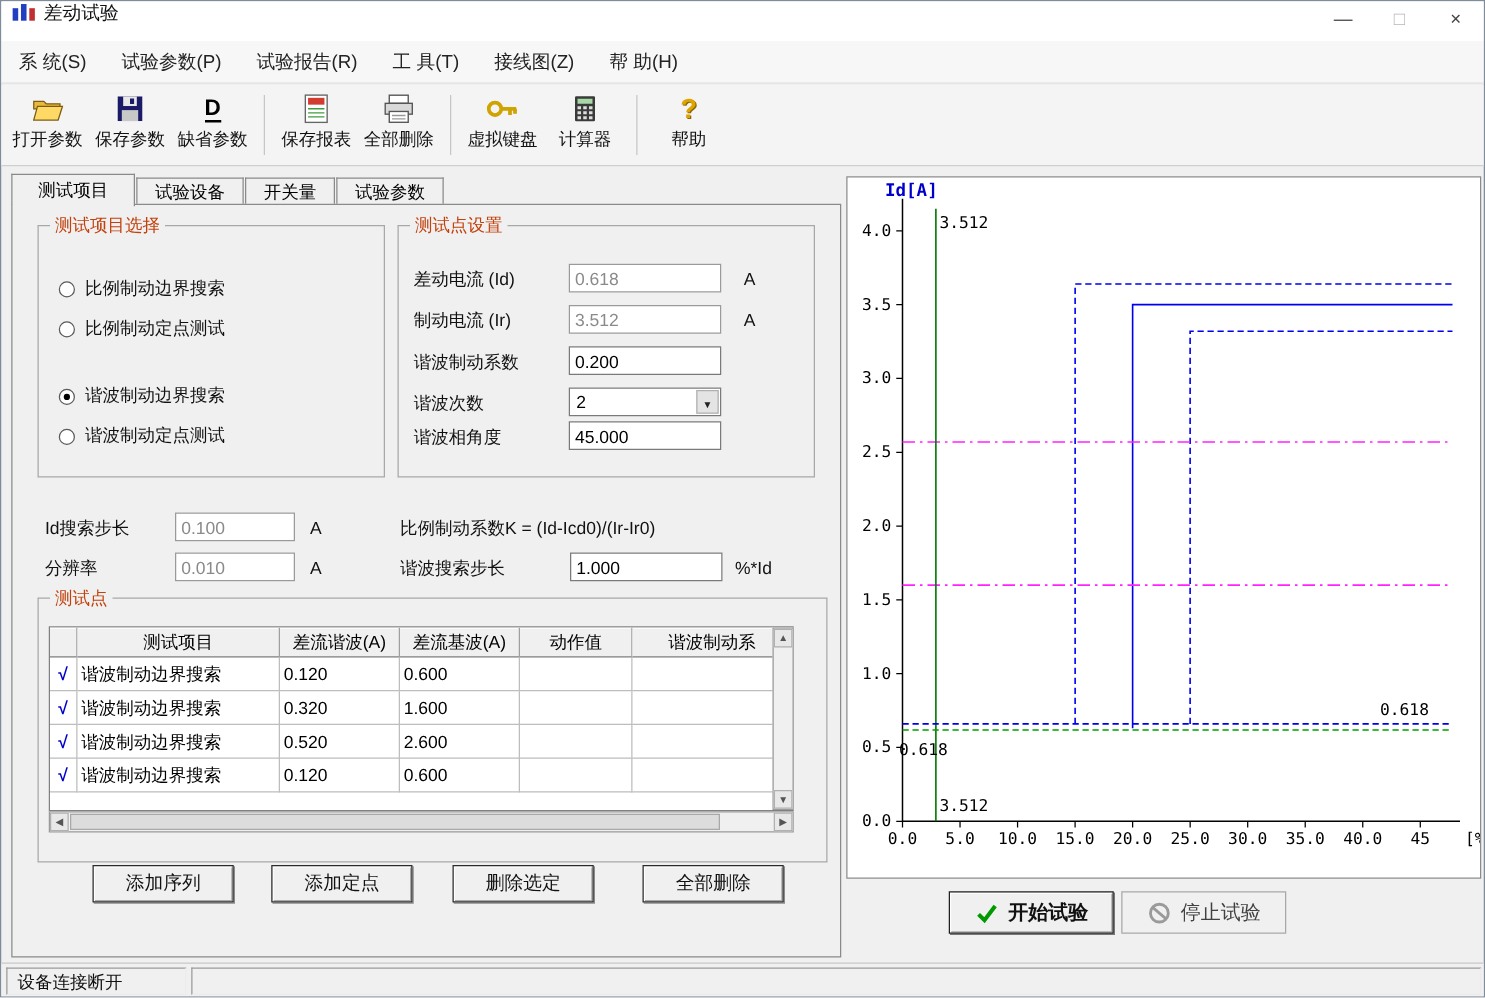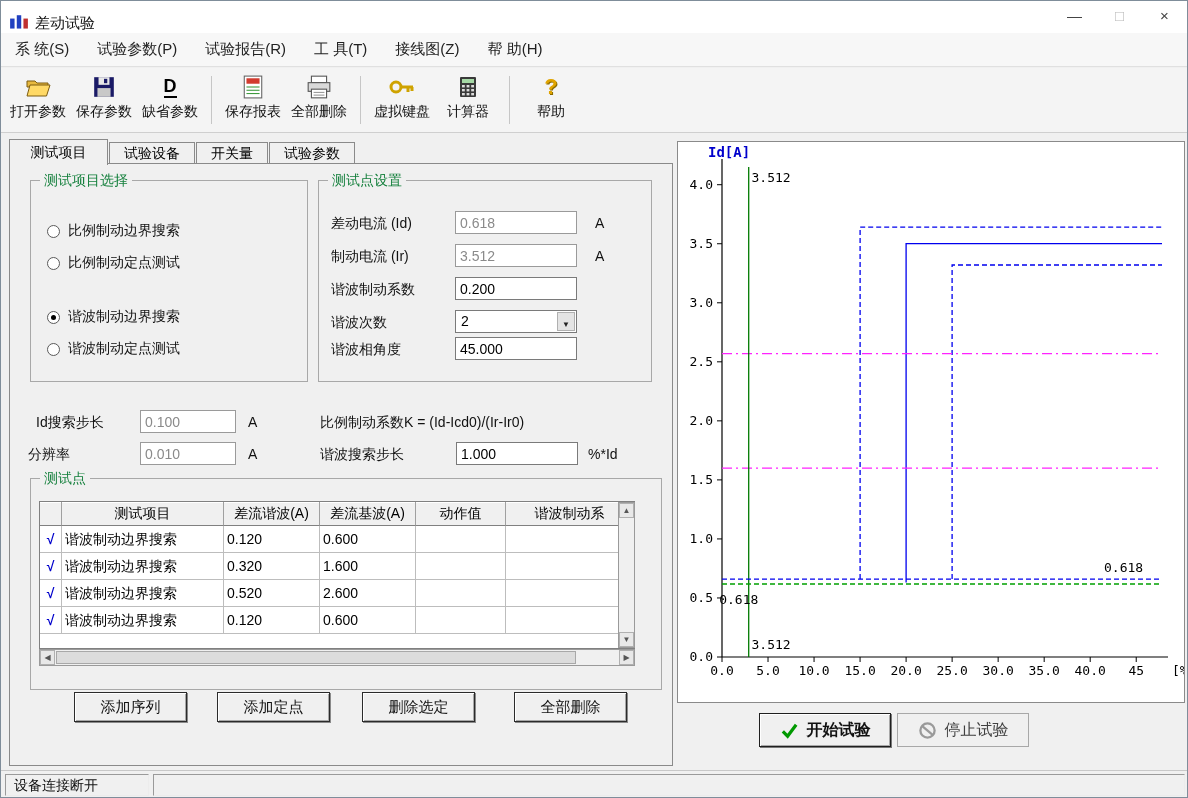--- a/index.html
+++ b/index.html
@@ -2,21 +2,21 @@
 <html><head>
 <meta charset="utf-8">
 <style>
   * { margin:0; padding:0; box-sizing:border-box; }
   body { background:#d8d8d8; font-family:"Liberation Sans","DejaVu Sans",sans-serif; }
   .window { position:relative; width:1188px; height:798px; background:#f0f0f0;
             border:1px solid #7f8d9a; overflow:hidden; }
 
   
   .titlebar { position:absolute; left:0; top:0; width:100%; height:32px; background:#ffffff;
-              display:flex; align-items:flex-end; }
+              display:flex; align-items:flex-start; }
   .app-icon { width:20px; height:20px; margin:0 6px 0 8px; }
   .title-text { font-size:15px; color:#111; }
   .tb-spacer { flex:1; }
   .win-btn { width:45px; height:32px; text-align:center; line-height:30px; font-size:15px; color:#444; cursor:default; }
   .win-btn.max { color:#b8b8b8; }
 
   
   .menubar { position:absolute; left:0; top:32px; width:100%; height:34px; background:#f7f7f7;
              border-bottom:1px solid #e0e0e0; display:flex; align-items:center; }
   .menu-item { padding:6px 14px; font-size:15px; color:#222; white-space:pre; }
@@ -33,21 +33,21 @@
 
   
   .tab { position:absolute; top:141px; height:22px; background:#f0f0f0; border:1px solid #8a8a8a;
          border-bottom:none; font-size:14px; text-align:center; line-height:21px; z-index:1; }
   .tab.active { top:138px; height:26px; line-height:24px; z-index:3; border-bottom:none; }
   .tab-content { position:absolute; left:8px; top:162px; width:664px; height:603px;
                  border:1px solid #8a8a8a; background:#f0f0f0; z-index:2; }
 
   
   .groupbox { position:absolute; border:1px solid #a8a8a8; }
-  .group-title { position:absolute; top:-9px; left:9px; background:#f0f0f0; padding:0 4px; font-size:14px; color:#15803d;font-family:Liberation Mono, monospace; }
+  .group-title { position:absolute; top:-9px; left:9px; background:#f0f0f0; padding:0 4px; font-size:14px; color:#c2410c;font-family:Liberation Mono, monospace; }
 
   
   .radio-row { position:absolute; left:16px; height:20px; display:flex; align-items:center; cursor:default; }
   .radio { width:13px; height:13px; border:1px solid #5a5a5a; border-radius:50%; background:#fff; }
   .radio.checked::after { content:''; display:block; width:5px; height:5px; margin:3px; border-radius:50%; background:#000; }
   .radio-label { margin-left:8px; font-size:14px; color:#111; }
 
   
   .srow { position:absolute; left:0; width:100%; height:24px; }
   .flabel { position:absolute; left:12px; top:4px; font-size:14px; color:#111; }
@@ -281,21 +281,21 @@
       </div>
     </div>
 
     <div class="srow" style="top:246px;">
       <span class="flabel" style="left:26px;">Id搜索步长</span>
       <input class="tinput disabled" style="left: 130px; width: 96px;" readonly="" value="0.100">
       <span class="funit" style="left:238px;">A</span>
       <span class="formula" style="left:310px; top:4px;">比例制动系数K = (Id-Icd0)/(Ir-Ir0)</span>
     </div>
     <div class="srow" style="top:278px;">
-      <span class="flabel" style="left:18px;">分辨率</span>
+      <span class="flabel" style="left:26px;">分辨率</span>
       <input class="tinput disabled" style="left: 130px; width: 96px;" readonly="" value="0.010">
       <span class="funit" style="left:238px;">A</span>
       <span class="flabel" style="left:310px;">谐波搜索步长</span>
       <input class="tinput" style="left: 446px; width: 122px;" value="1.000">
       <span class="funit" style="left:578px;">%*Id</span>
     </div>
 
     <div class="groupbox" style="left:20px; top:314px; width:632px; height:212px;">
       <span class="group-title">测试点</span>
 

